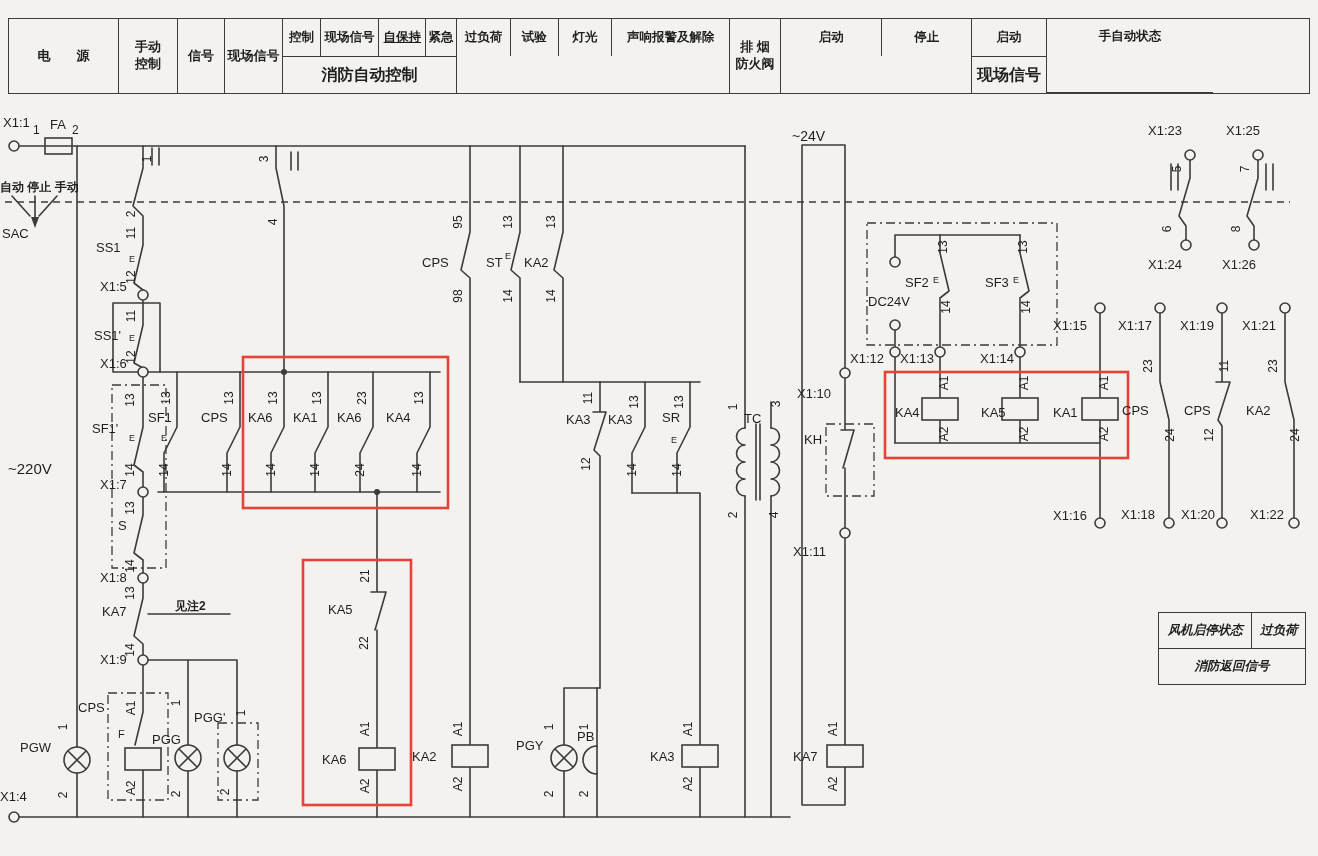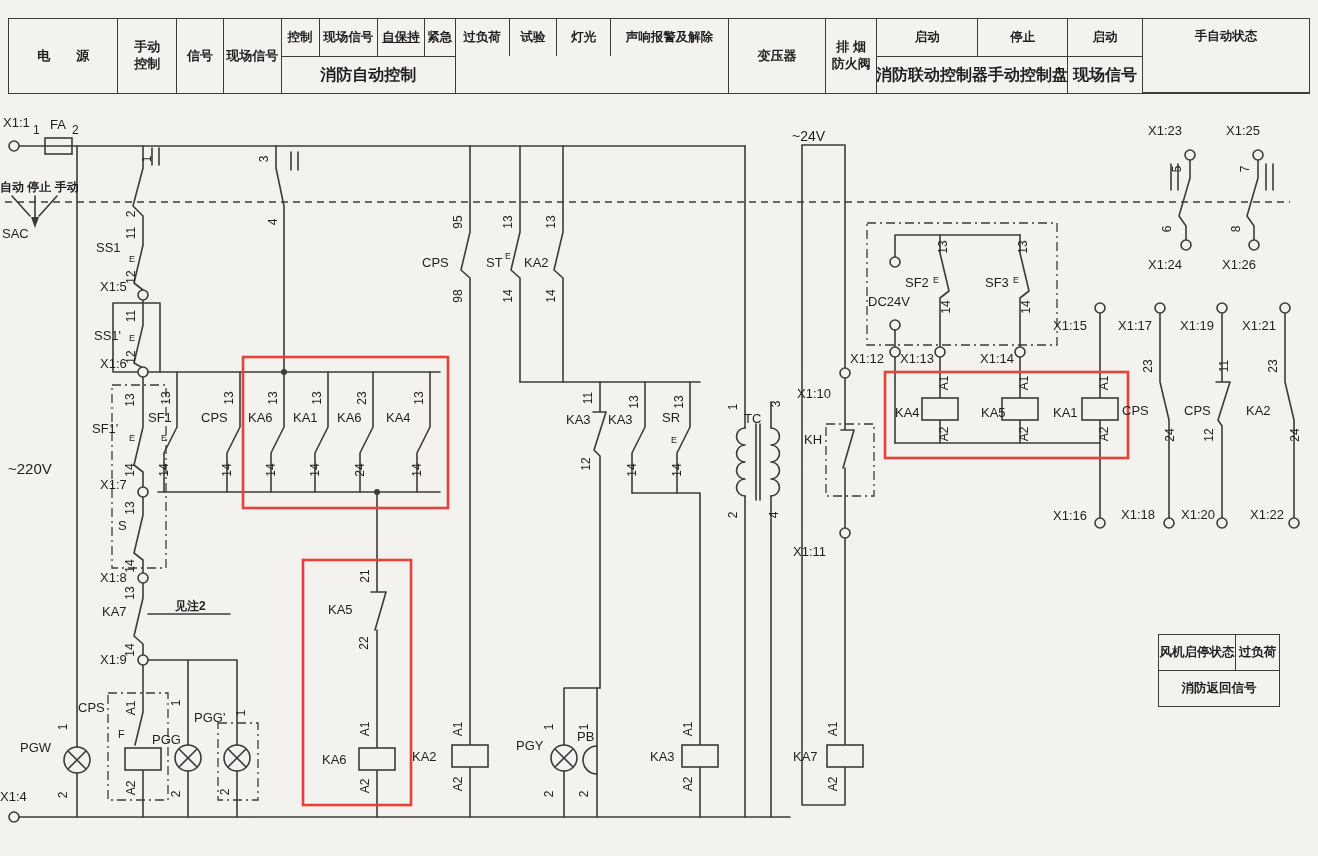--- a/index.html
+++ b/index.html
@@ -67,33 +67,29 @@
         <div class="hg-bottom" style="flex: 1 1 0%;">消防自动控制</div>
       </div>
       <div class="hg" style="width: 273px;">
         <div class="hg-top" style="height: 37px;">
           <div class="hg-topcell" style="width: 53px;">过负荷</div>
           <div class="hg-topcell" style="width: 48px;">试验</div>
           <div class="hg-topcell" style="width: 54px;">灯光</div>
           <div class="hg-topcell" style="width: 118px;">声响报警及解除</div>
         </div>
       </div>
-      <div class="hg" style="width: 98px;">
-        <div class="hg-single">变压器</div>
-      </div>
       <div class="hg" style="width: 51px;">
         <div class="hg-single">排 烟
 防火阀</div>
       </div>
       <div class="hg" style="width: 191px;">
         <div class="hg-top" style="height: 37px;">
           <div class="hg-topcell" style="width: 101px;">启动</div>
           <div class="hg-topcell" style="width: 90px;">停止</div>
         </div>
-        <div class="hg-bottom" style="flex: 1 1 0%;">消防联动控制器手动控制盘</div>
       </div>
       <div class="hg" style="width: 75px;">
         <div class="hg-top" style="height: 37px;">
           <div class="hg-topcell" style="width: 75px;">启动</div>
         </div>
         <div class="hg-bottom" style="flex: 1 1 0%;">现场信号</div>
       </div>
       <div class="hg" style="width: 167px; gap: 39px;">
         <div class="hg-top" style="height: 37px;">
           <div class="hg-topcell" style="width: 167px;">手自动状态</div>
@@ -402,21 +398,21 @@
         <text font-size="12" x="1213" y="435" text-anchor="middle" transform="rotate(-90 1213 435)">12</text>
         <text font-size="12" x="1277" y="366" text-anchor="middle" transform="rotate(-90 1277 366)">23</text>
         <text font-size="12" x="1299" y="435" text-anchor="middle" transform="rotate(-90 1299 435)">24</text>
         <text font-size="12" x="1181" y="169" text-anchor="middle" transform="rotate(-90 1181 169)">5</text>
         <text font-size="12" x="1171" y="229" text-anchor="middle" transform="rotate(-90 1171 229)">6</text>
         <text font-size="12" x="1249" y="169" text-anchor="middle" transform="rotate(-90 1249 169)">7</text>
         <text font-size="12" x="1240" y="229" text-anchor="middle" transform="rotate(-90 1240 229)">8</text>
       </g>
   </svg>
 
-  <div id="legend-table" style="left:1158px;top:634px;width:122px;height:73px;">
+  <div id="legend-table" style="left:1158px;top:612px;width:148px;height:73px;font-style:italic;">
       <div class="lg-row">
         <div class="lg-cell" style="width: 95px;">风机启停状态</div>
         <div class="lg-cell" style="width: 55px;">过负荷</div>
       </div>
       <div class="lg-row">
         <div class="lg-cell" style="flex: 1 1 0%;">消防返回信号</div>
       </div>
     </div>
 </div>
 

